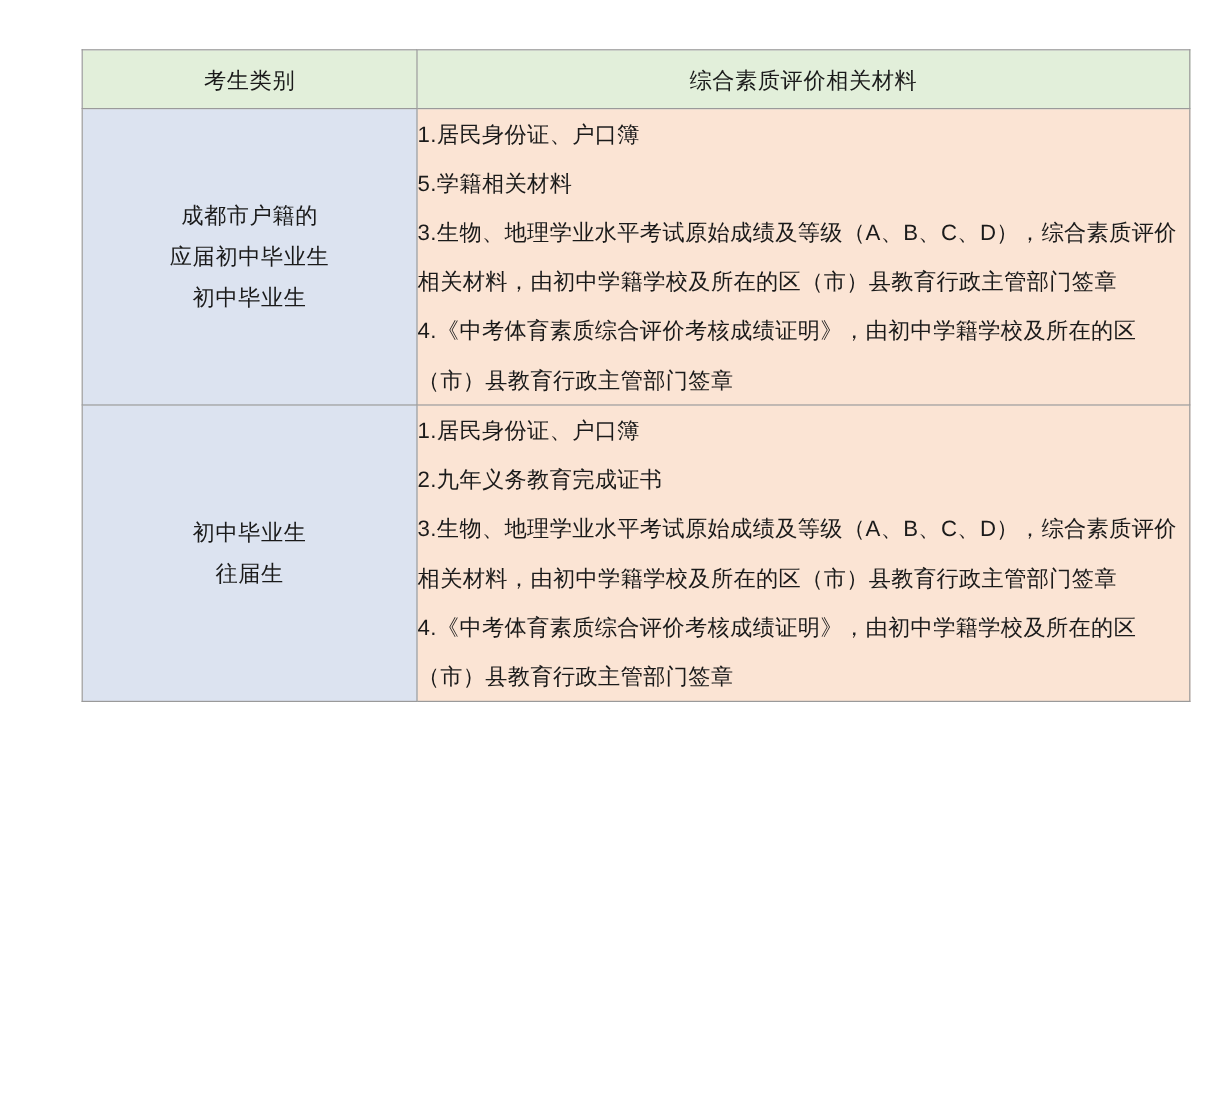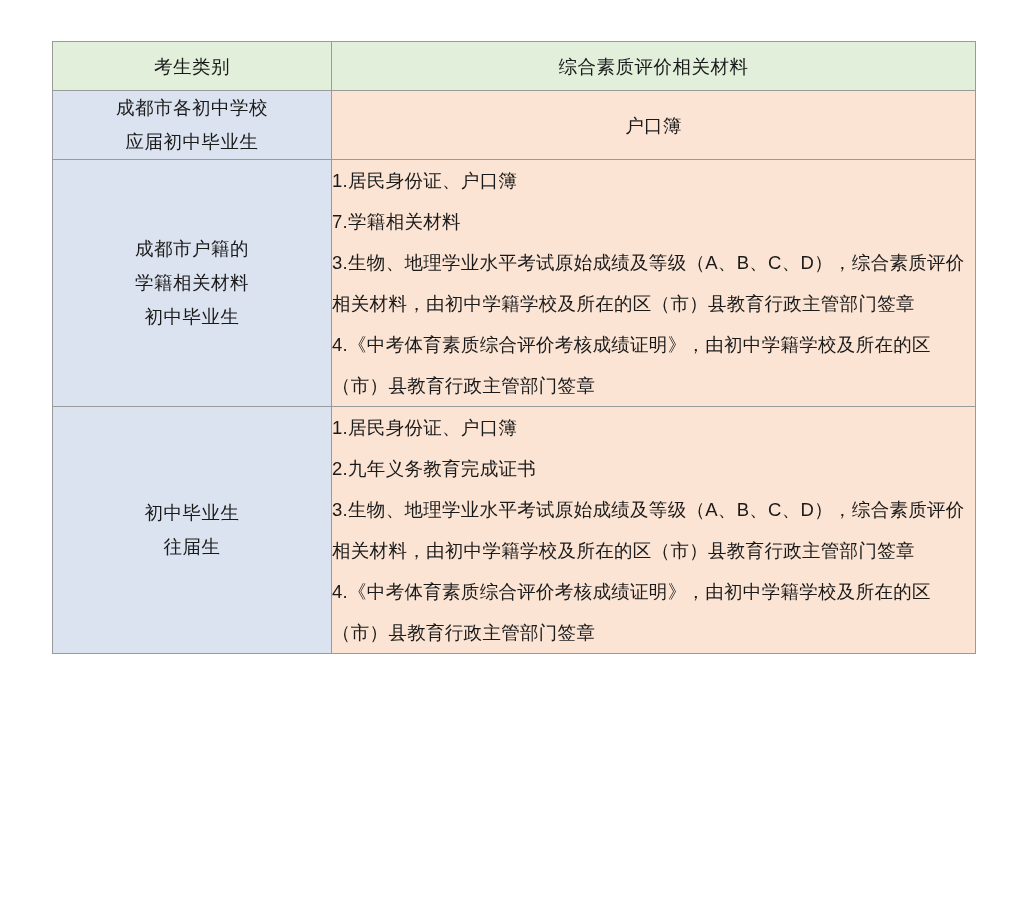--- a/index.html
+++ b/index.html
@@ -11,21 +11,21 @@
     width: 1011px;
     height: 923px;
     font-family: "Liberation Sans", sans-serif;
     color: #1a1a1a;
   }
   .page {
     width: 1011px;
     height: 923px;
     position: relative;
     box-sizing: border-box;
-    padding: 41px 44px 0 52px;
+    padding: 41px 44px 0 68px;
   }
   table.req-table {
     border-collapse: collapse;
     width: 923px;
     table-layout: fixed;
   }
   table.req-table td, table.req-table th {
     border: 1px solid #9a9a9a;
     vertical-align: middle;
     padding: 0;
@@ -77,36 +77,27 @@
     </colgroup>
     <thead>
       <tr>
         <th>考生类别</th>
         <th>综合素质评价相关材料</th>
       </tr>
     </thead>
     <tbody>
       <tr>
         <td class="cat">
-          <span class="line">成都市各初中学校</span>
+          <span class="line">成都市户籍的</span>
           <span class="line">应届初中毕业生</span>
-        </td>
-        <td class="mat center">
-          <span class="item">户口簿</span>
-        </td>
-      </tr>
-      <tr>
-        <td class="cat">
-          <span class="line">成都市户籍的</span>
-          <span class="line">学籍相关材料</span>
           <span class="line">初中毕业生</span>
         </td>
         <td class="mat">
           <span class="item">1.居民身份证、户口簿</span>
-          <span class="item">7.学籍相关材料</span>
+          <span class="item">5.学籍相关材料</span>
           <span class="item">3.生物、地理学业水平考试原始成绩及等级（A、B、C、D），综合素质评价相关材料，由初中学籍学校及所在的区（市）县教育行政主管部门签章</span>
           <span class="item">4.《中考体育素质综合评价考核成绩证明》，由初中学籍学校及所在的区（市）县教育行政主管部门签章</span>
         </td>
       </tr>
       <tr>
         <td class="cat">
           <span class="line">初中毕业生</span>
           <span class="line">往届生</span>
         </td>
         <td class="mat">

